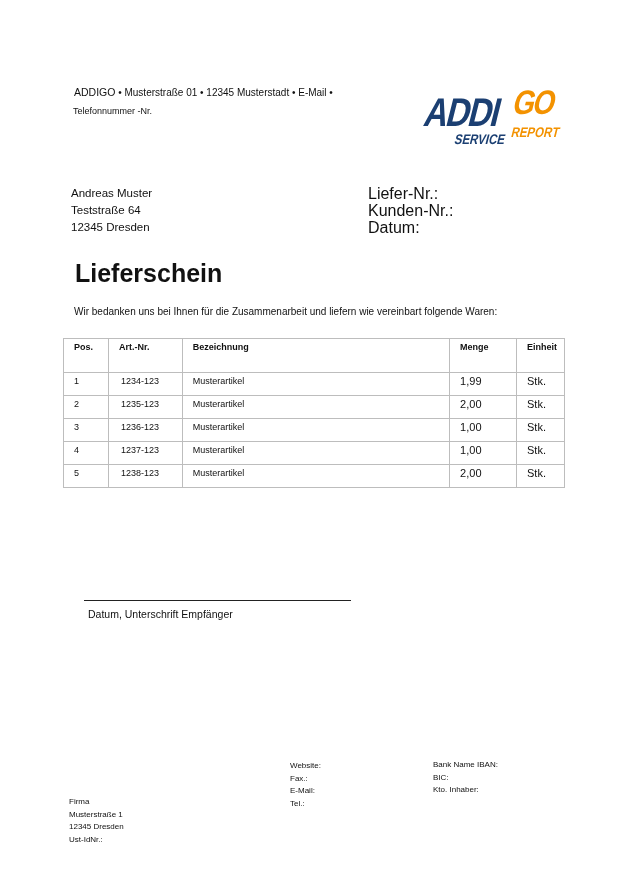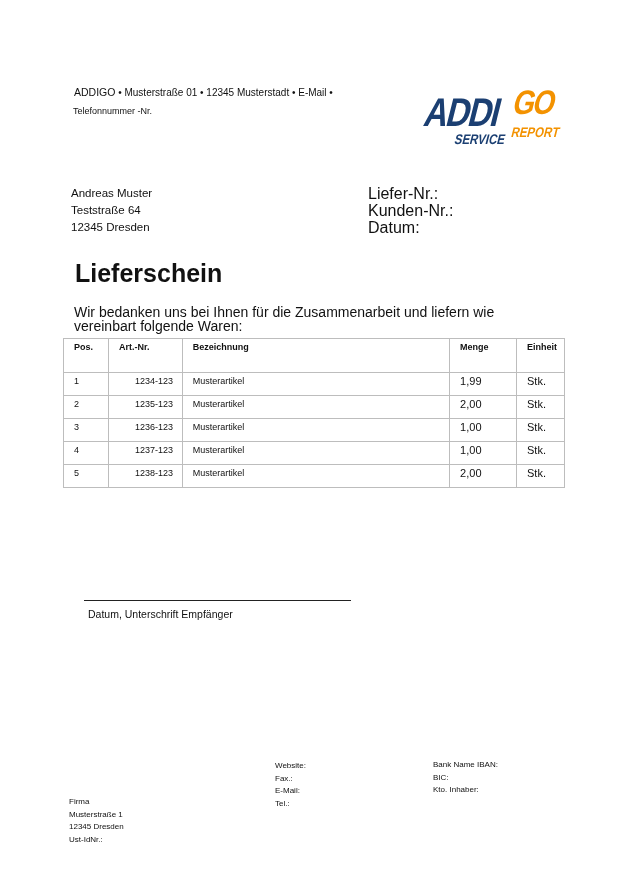--- a/index.html
+++ b/index.html
@@ -10,37 +10,37 @@
     .sender-line1 { left: 74px; top: 86px; font-size: 10px; color: #111; }
     .sender-line1 .lead { font-size: 10.5px; }
     .sender-line2 { left: 73px; top: 106px; font-size: 9px; color: #111; }
 
     .logo { left: 420px; top: 82px; width: 142px; height: 70px; }
 
     .addr { left: 71px; top: 185px; font-size: 11.5px; line-height: 17px; color: #111; }
     .meta { left: 368px; top: 185px; font-size: 16px; line-height: 17px; color: #111; }
 
     .title { left: 75px; top: 259px; font-size: 25px; color: #111; font-weight: bold; }
-    .intro { left: 74px; top: 305px; width: 440px; font-size: 14px; line-height: 14px; white-space: normal; color: #111; }
+    .intro { left: 74px; top: 305px; width: 440px; font-size: 10px; line-height: 14px; white-space: normal; color: #111; }
 
     table.items { position: absolute; left: 63px; top: 338px; width: 502px; border-collapse: collapse; }
     table.items td, table.items th {
       border: 1px solid #bdbdbd; font-size: 9px; text-align: left; vertical-align: top;
       padding: 3px 0 0 10px; height: 23px; font-weight: normal; color: #111;
     }
     table.items th { font-weight: bold; height: 34px; }
     table.items td.big { font-size: 11px; padding-top: 2px; }
-    table.items td.art { padding-left: 26px; }
+    table.items td.art { padding-left: 12px; }
 
     .sigline { left: 84px; top: 600px; width: 267px; height: 1px; background: #222; }
     .siglabel { left: 88px; top: 608px; font-size: 10.5px; color: #111; }
 
     .foot { font-size: 8px; line-height: 12.5px; color: #111; }
     .foot1 { left: 69px; top: 760px; margin-top: 36px; }
-    .foot2 { left: 275px; top: 760px; }
+    .foot2 { left: 290px; top: 760px; }
     .foot3 { left: 433px; top: 759px; }
   </style>
 </head>
 <body>
 
 <div class="abs sender-line1"><span class="lead">ADDIGO</span><span> • Musterstraße 01 • 12345 Musterstadt • E-Mail •</span></div>
 <div class="abs sender-line2">Telefonnummer -Nr.</div>
 
 <div class="abs logo">
   <svg width="142" height="70" viewBox="0 0 142 70">

